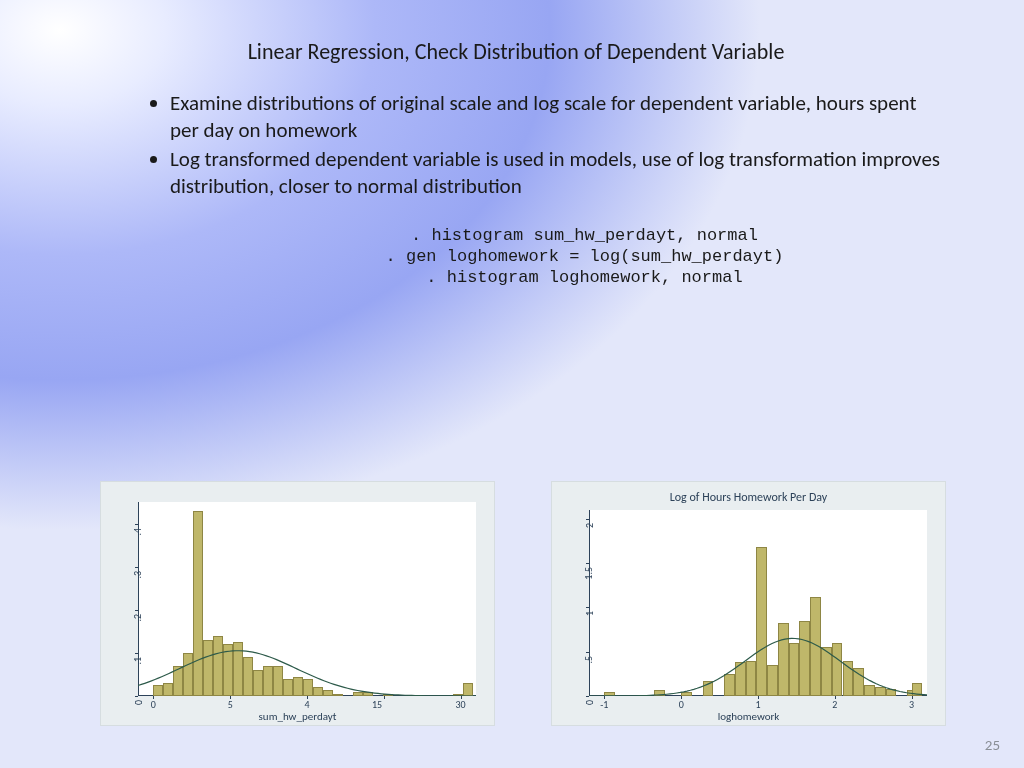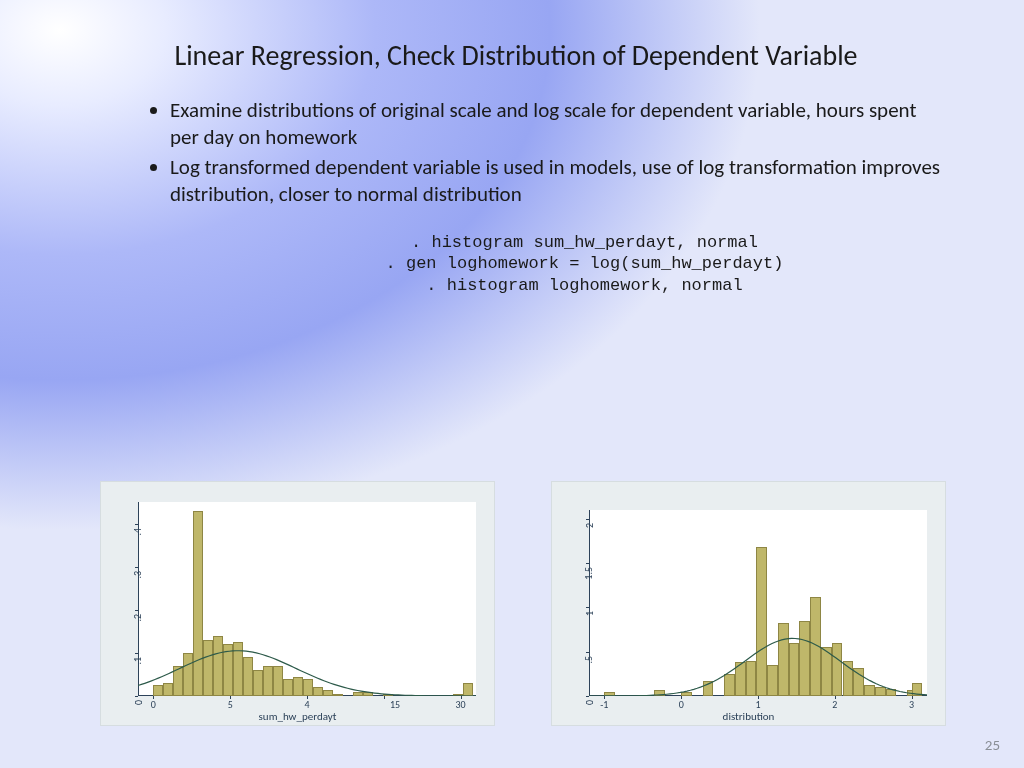--- a/index.html
+++ b/index.html
@@ -5,21 +5,21 @@
   * { box-sizing: border-box; margin: 0; padding: 0; }
   html, body { width: 1024px; height: 768px; overflow: hidden; }
   body {
     background: radial-gradient(ellipse 700px 500px at 60px 30px, #ffffff 0%, #e8ecff 15%, #adb8f8 45%, #98a6f3 70%, #e3e7fa 100%);
     font-family: Calibri, "Segoe UI", Arial, sans-serif;
     color: #1a1a1a;
     position: relative;
   }
   .title {
     text-align: center;
-    font-size: 28px;
+    font-size: 22px;
     font-weight: 400;
     padding: 38px 80px 10px 88px;
     line-height: 1.25;
   }
   .bullets {
     padding: 14px 76px 0 170px;
     font-size: 21px;
     line-height: 1.3;
   }
   .bullets li { margin-bottom: 2px; list-style: disc; }
@@ -131,21 +131,21 @@
         <div class="y-tick" style="top: 64.6667px;">.3</div>
         <div class="axis-line" style="left: -3px; top: 64.6667px; width: 3px; height: 1px;"></div>
         <div class="y-tick" style="top: 21.5556px;">.4</div>
         <div class="axis-line" style="left: -3px; top: 21.5556px; width: 3px; height: 1px;"></div>
         <div class="x-tick" style="left: 15.3636px;">0</div>
         <div class="axis-line" style="left: 15.3636px; bottom: -3px; width: 1px; height: 3px;"></div>
         <div class="x-tick" style="left: 92.1818px;">5</div>
         <div class="axis-line" style="left: 92.1818px; bottom: -3px; width: 1px; height: 3px;"></div>
         <div class="x-tick" style="left: 169px;">4</div>
         <div class="axis-line" style="left: 169px; bottom: -3px; width: 1px; height: 3px;"></div>
-        <div class="x-tick" style="left: 257px;">15</div>
+        <div class="x-tick" style="left: 239px;">15</div>
         <div class="axis-line" style="left: 245.818px; bottom: -3px; width: 1px; height: 3px;"></div>
         <div class="x-tick" style="left: 322.636px;">30</div>
         <div class="axis-line" style="left: 322.636px; bottom: -3px; width: 1px; height: 3px;"></div>
         <div class="bar" style="left: 15.3636px; width: 9.98636px; height: 10.7778px;"></div>
         <div class="bar" style="left: 25.35px; width: 9.98636px; height: 12.9333px;"></div>
         <div class="bar" style="left: 35.3364px; width: 9.98636px; height: 30.1778px;"></div>
         <div class="bar" style="left: 45.3227px; width: 9.98636px; height: 43.1111px;"></div>
         <div class="bar" style="left: 55.3091px; width: 9.98636px; height: 185.378px;"></div>
         <div class="bar" style="left: 65.2955px; width: 9.98636px; height: 56.0444px;"></div>
         <div class="bar" style="left: 75.2818px; width: 9.98636px; height: 60.3556px;"></div>
@@ -166,20 +166,21 @@
         <div class="bar" style="left: 245.05px; width: 9.98636px; height: 2.15556px;"></div>
         <div class="bar" style="left: 314.955px; width: 9.98636px; height: 2.15556px;"></div>
         <div class="bar" style="left: 324.941px; width: 9.98636px; height: 12.9333px;"></div>
         <svg class="curve" viewBox="0 0 338 194" preserveAspectRatio="none">
           <path d="M0 183.51840577581223 L3.3799999999999994 182.44665091980806 L6.759999999999999 181.30792061190598 L10.14 180.1036099440494 L13.52 178.83593828963345 L16.900000000000002 177.50799635933936 L20.28 176.12378240496784 L23.660000000000004 174.68822582504563 L27.04 173.2071965774888 L30.419999999999998 171.68749901374403 L33.800000000000004 170.13684901398557 L37.18 168.56383362042885 L40.56 166.97785272983663 L43.940000000000005 165.3890428089851 L47.32000000000001 163.80818302847305 L50.699999999999996 162.24658465936162 L54.08 160.7159650309439 L57.46 159.22830779272226 L60.839999999999996 157.79571164517844 L64.21999999999998 156.4302300879362 L67.60000000000001 155.14370506676022 L70.98 153.9475976699204 L74.36 152.85281921880258 L77.74 151.86956620837287 L81.12 151.00716257382874 L84.5 150.2739126869341 L87.88000000000001 149.67696831865536 L91.26 149.22221254644867 L94.64000000000001 148.91416324071622 L98.02 148.7558983443589 L101.39999999999999 148.74900467354954 L104.78 148.893551430716 L108.16 149.1880890480136 L111.54 149.62967338831422 L114.92 150.2139147386832 L118.30000000000001 150.935050456196 L121.67999999999999 151.78603958490527 L125.06000000000002 152.75867727169316 L128.43999999999997 153.84372638170993 L131.82 155.03106336288093 L135.20000000000002 156.30983514263391 L138.57999999999998 157.66862366465017 L141.96 159.0956145920328 L145.34 160.5787667156066 L148.72 162.10597870883208 L152.1 163.6652500578982 L155.48 165.24483325827504 L158.85999999999999 166.83337469655524 L162.24 168.4200420163279 L165.62 169.99463618551152 L169 171.54768692582763 L172.38 173.07053061866446 L175.76000000000002 174.55537025166055 L179.14000000000001 175.99531740403611 L182.52 177.38441667445397 L185.89999999999998 178.71765332307527 L189.28000000000003 179.9909452214608 L192.66 181.20112047406576 L196.04 182.34588228940356 L199.42 183.42376283571687 L202.79999999999998 184.43406791537475 L206.18 185.3768143362228 L209.56 186.25266185033618 L212.94 187.06284147599294 L216.32 187.80908192314482 L219.70000000000002 188.49353571290865 L223.08 189.11870642473698 L226.46 189.68737832820707 L229.84 190.2025494669048 L233.21999999999997 190.66736906643604 L236.60000000000002 191.0850799433674 L239.98 191.45896640237487 L243.35999999999999 191.7923079297353 L246.73999999999998 192.08833882632157 L250.12000000000003 192.35021377535054 L253.5 192.5809792112675 L256.87999999999994 192.7835502474867 L260.26 192.96069283260329 L263.64 193.1150107368346 L267.02 193.24893692192938 L270.40000000000003 193.36472881722847 L273.78000000000003 193.46446701023493 L277.15999999999997 193.5500568599713 L280.54 193.6232325534375 L283.92 193.6855631474579 L287.3 193.73846016796827 L290.68 193.78318637429226 L294.06 193.82086533529363 L297.44 193.85249150575473 L300.82 193.87894053343211 L304.2 193.90097956871693 L307.58 193.91927738865212 L310.96 193.9344141844344 L314.34000000000003 193.9468908958695 L317.71999999999997 193.9571380071706 L321.09999999999997 193.96552374577334 L324.48 193.97236164942632 L327.86 193.9779174867594 L331.24 193.98241553298968 L334.62000000000006 193.9860442156304 L338 193.98896115530408 " stroke="#2d5a4a" stroke-width="1.2" fill="none"></path>
         </svg>
       </div>
     <div class="x-label">sum_hw_perdayt</div>
   </div>
   <div class="chart chart2">
+    <div class="chart-title">Log of Hours Homework Per Day</div>
     <div class="plot-area" id="plot1">
         <div class="axis-line" style="left: 0px; bottom: 0px; width: 338px; height: 1px;"></div>
         <div class="axis-line" style="left: 0px; top: 0px; width: 1px; height: 186px;"></div>
         <div class="y-tick" style="top: 186px;">0</div>
         <div class="axis-line" style="left: -3px; top: 186px; width: 3px; height: 1px;"></div>
         <div class="y-tick" style="top: 141.714px;">.5</div>
         <div class="axis-line" style="left: -3px; top: 141.714px; width: 3px; height: 1px;"></div>
         <div class="y-tick" style="top: 97.4286px;">1</div>
         <div class="axis-line" style="left: -3px; top: 97.4286px; width: 3px; height: 1px;"></div>
         <div class="y-tick" style="top: 53.1429px;">1.5</div>
@@ -215,17 +216,17 @@
         <div class="bar" style="left: 264.255px; width: 10.7545px; height: 28.3429px;"></div>
         <div class="bar" style="left: 275.009px; width: 10.7545px; height: 10.6286px;"></div>
         <div class="bar" style="left: 285.764px; width: 10.7545px; height: 8.85714px;"></div>
         <div class="bar" style="left: 296.518px; width: 10.7545px; height: 7.08571px;"></div>
         <div class="bar" style="left: 318.027px; width: 10.7545px; height: 6.2px;"></div>
         <div class="bar" style="left: 322.636px; width: 10.7545px; height: 13.2857px;"></div>
         <svg class="curve" viewBox="0 0 338 186" preserveAspectRatio="none">
           <path d="M0 185.99378841282308 L3.380000000000003 185.99160842604456 L6.760000000000006 185.98872031482125 L10.139999999999992 185.98491437732181 L13.519999999999992 185.97992561662954 L16.899999999999995 185.97342129008933 L20.279999999999998 185.9649862770628 L23.660000000000004 185.954106054561 L27.040000000000006 185.94014709837336 L30.419999999999998 185.92233457296555 L33.79999999999999 185.89972723980244 L37.17999999999999 185.8711896039122 L40.559999999999995 185.835361435083 L43.940000000000005 185.79062494498476 L47.32000000000001 185.7350700756174 L50.699999999999996 185.6664585572623 L54.08 185.5821876232487 L57.46 185.4792545198981 L60.839999999999996 185.3542232160988 L64.22 185.20319498854786 L67.6 185.02178482346932 L70.98 184.80510581855188 L74.36 184.54776397245794 L77.74 184.24386589405833 L81.11999999999999 183.88704202879796 L84.5 183.4704879642524 L87.88000000000001 182.9870262208673 L91.26 182.42919063929665 L94.64000000000001 181.78933502878795 L98.02 181.05976713336958 L101.39999999999999 180.23290820299573 L104.78 179.3014775327168 L108.16 178.25870027156463 L111.54 177.0985356318785 L114.92 175.81592138766845 L118.3 174.40702928597784 L121.67999999999999 172.86952476576226 L125.06 171.2028232492951 L128.44 169.40833431059352 L131.82 167.4896843037678 L135.2 165.45290761835935 L138.57999999999998 163.30659667805458 L141.96 161.06200116119697 L145.34 158.733067727732 L148.72 156.33641279928 L152.1 153.89122264589406 L155.48 151.41907714919606 L158.85999999999999 148.94369607654122 L162.23999999999998 146.4906094303559 L165.62 144.08675632538458 L169 141.7600197719207 L172.38 139.53870757153726 L175.76000000000002 137.4509921252273 L179.14000000000001 135.5243241770625 L182.52 133.784837245188 L185.9 132.25676062038562 L189.28000000000003 130.9618592601801 L192.66 129.91891862428406 L196.04 129.14329147105371 L199.42 128.6465218878119 L202.79999999999998 128.43605942083133 L206.18 128.51507319870097 L209.56 128.88237253123827 L212.94 129.53243676439368 L216.32 130.4555533449011 L219.69999999999996 131.63805926880036 L223.08 133.06267752484226 L226.45999999999998 134.70893695478807 L229.84 136.55366127497672 L233.21999999999997 138.5715109469376 L236.6 140.7355602259712 L239.98000000000002 143.01789109580469 L243.35999999999999 145.39018591745233 L246.74000000000004 147.82430144763669 L250.12 150.29280834971138 L253.49999999999997 152.76948233292828 L256.88 155.22973549729585 L260.26 157.65097920000628 L263.64 160.01291265770797 L267.02000000000004 162.2977344201861 L270.40000000000003 164.49027666702847 L273.78000000000003 166.57806487585594 L277.16 168.55130769435587 L280.5400000000001 170.4028237471647 L283.92 172.12791357569975 L287.30000000000007 173.72418592232097 L290.68 175.1913481313465 L294.06 176.5309705713438 L297.44000000000005 177.7462347265074 L300.82 178.84167401438083 L304.20000000000005 179.82291552668693 L307.58 180.69642982863596 L310.96 181.4692947597075 L314.34000000000003 182.14897792262934 L317.71999999999997 182.7431412883068 L321.1 183.2594701357469 L324.47999999999996 183.7055274307504 L327.85999999999996 184.0886337579003 L331.24 184.41577207907062 L334.61999999999995 184.6935159100506 L338 184.9279789874972 " stroke="#2d5a4a" stroke-width="1.2" fill="none"></path>
         </svg>
       </div>
-    <div class="x-label">distribution</div>
+    <div class="x-label">loghomework</div>
   </div>
 </div>
 
 <div class="page-num">25</div>
 
 </body></html>

